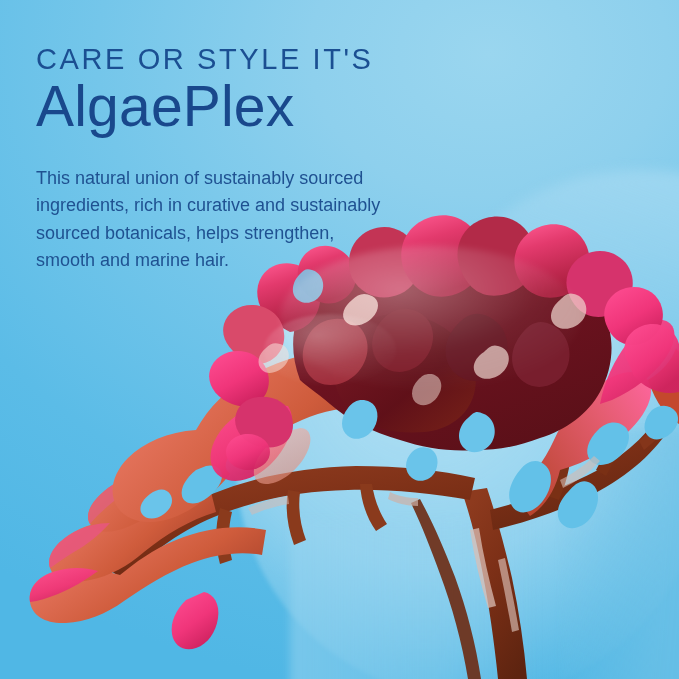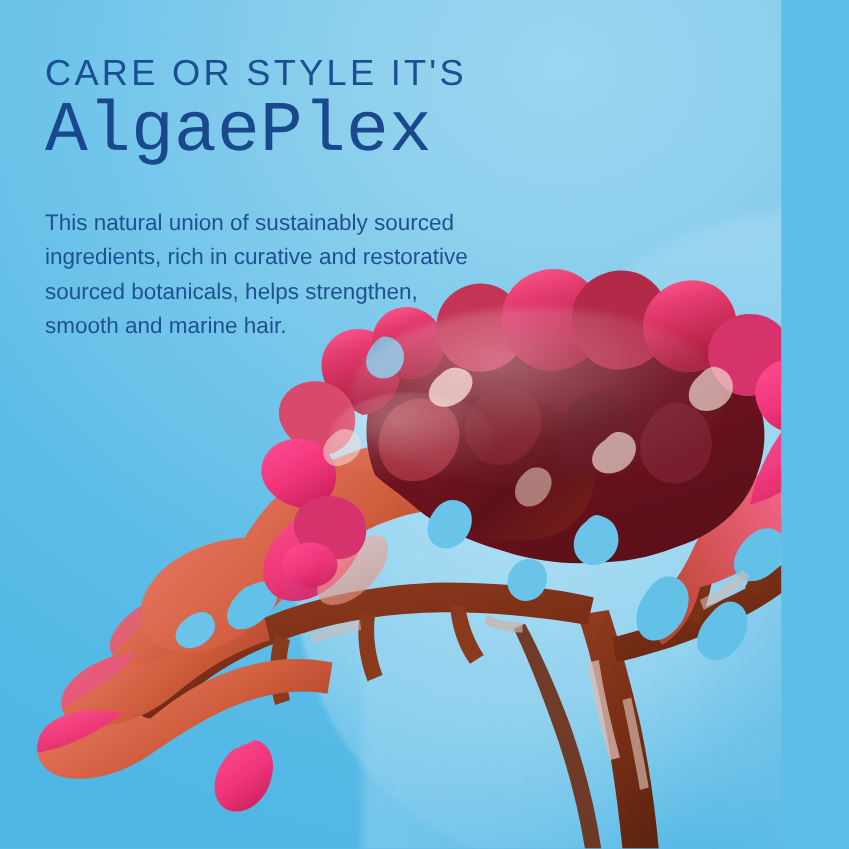--- a/index.html
+++ b/index.html
@@ -3,21 +3,21 @@
 <meta charset="utf-8">
 <title>AlgaePlex</title>
 <style>
   html,body{margin:0;padding:0;}
   body{
     width:679px;height:679px;overflow:hidden;
     font-family:"Liberation Sans", sans-serif;
     background:#5dbee8;
   }
   #stage{
-    position:relative;width:625px;height:679px;overflow:hidden;
+    position:relative;width:679px;height:679px;overflow:hidden;
     background:
       radial-gradient(120% 95% at 72% 8%, #9ad6ef 0%, #8ed0ed 22%, #74c6ea 48%, #5bbce7 76%, #50b7e5 100%);
   }
   
   .blob{position:absolute;pointer-events:none;}
   #blob-a{
     left:236px;top:228px;width:470px;height:470px;border-radius:50%;
     background:radial-gradient(circle at 40% 30%, rgba(190,229,245,.85) 0%, rgba(175,222,243,.65) 45%, rgba(160,215,240,.18) 72%, rgba(160,215,240,0) 82%);
     filter:blur(2px);
   }
@@ -36,21 +36,21 @@
     background:linear-gradient(90deg, rgba(150,211,239,.55) 0%, rgba(150,211,239,.30) 60%, rgba(150,211,239,0) 100%);
     filter:blur(4px);
   }
   
   #copy{position:absolute;left:36px;top:44px;width:480px;z-index:6;}
   #eyebrow{
     font-size:29px;letter-spacing:2.6px;font-weight:300;line-height:1.05;
     color:#1b4f92;white-space:nowrap;
   }
   #wordmark{
-    font-family:Liberation Mono, monospace;
+    font-family:Liberation Sans, sans-serif;
     font-size:57px;line-height:1.06;color:#19488c;margin-top:2px;letter-spacing:.2px;
   }
   #body-copy{
     margin-top:28px;font-size:18px;line-height:1.52;color:#1f5191;font-weight:400;
   }
   #body-copy .ln{display:block;white-space:nowrap;}
   
   #algae{position:absolute;left:0;top:0;width:679px;height:679px;z-index:4;}
 </style>
 </head>
@@ -293,19 +293,19 @@
       <path d="M560 480 C572 474 584 466 594 456 L600 461 C589 473 576 482 563 488 Z" fill="#d6bab2" opacity="0.6"></path>
       <path d="M248 508 C260 502 274 498 288 496 L289 504 C276 506 263 510 252 515 Z" fill="#d6bab2" opacity="0.55"></path>
     </g>
   </svg>
 
   <div id="copy">
     <div id="eyebrow">CARE OR STYLE IT'S</div>
     <div id="wordmark">AlgaePlex</div>
     <div id="body-copy">
       <span class="ln">This natural union of sustainably sourced</span>
-      <span class="ln">ingredients, rich in curative and restorative</span>
+      <span class="ln">ingredients, rich in curative and sustainably</span>
       <span class="ln">sourced botanicals, helps strengthen,</span>
       <span class="ln">smooth and marine hair.</span>
     </div>
   </div>
 
 </div>
 
 </body></html>

